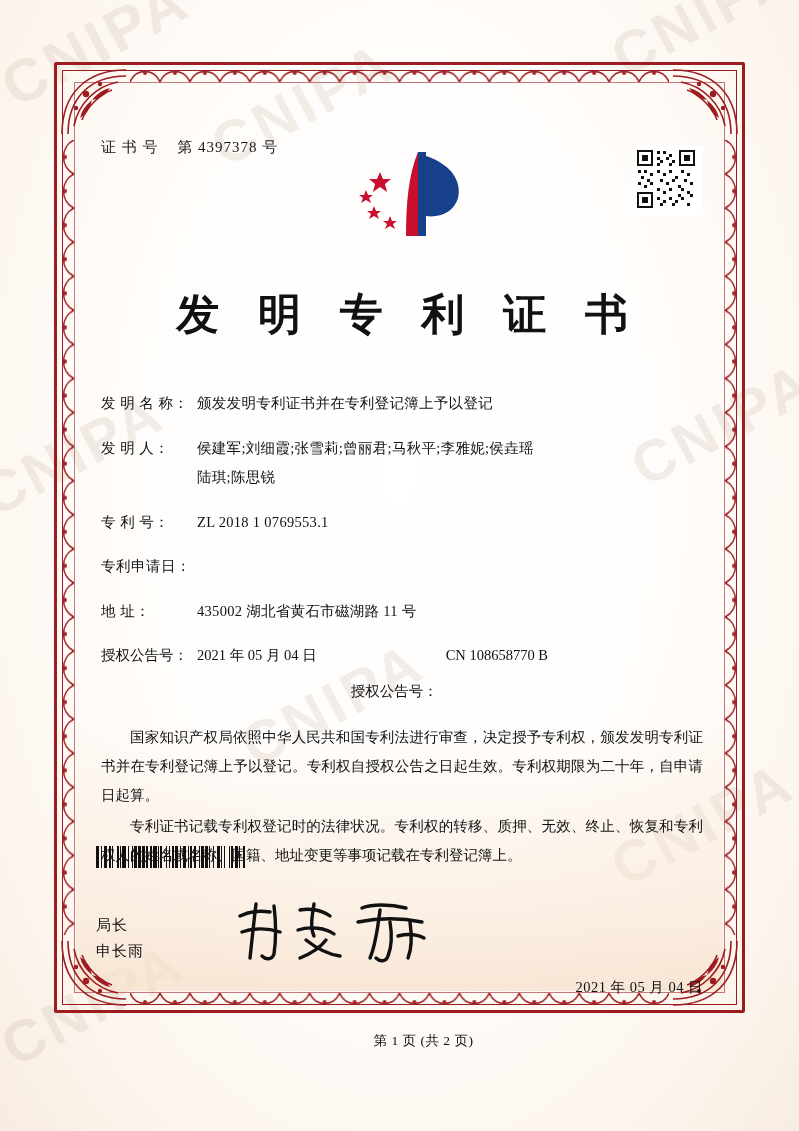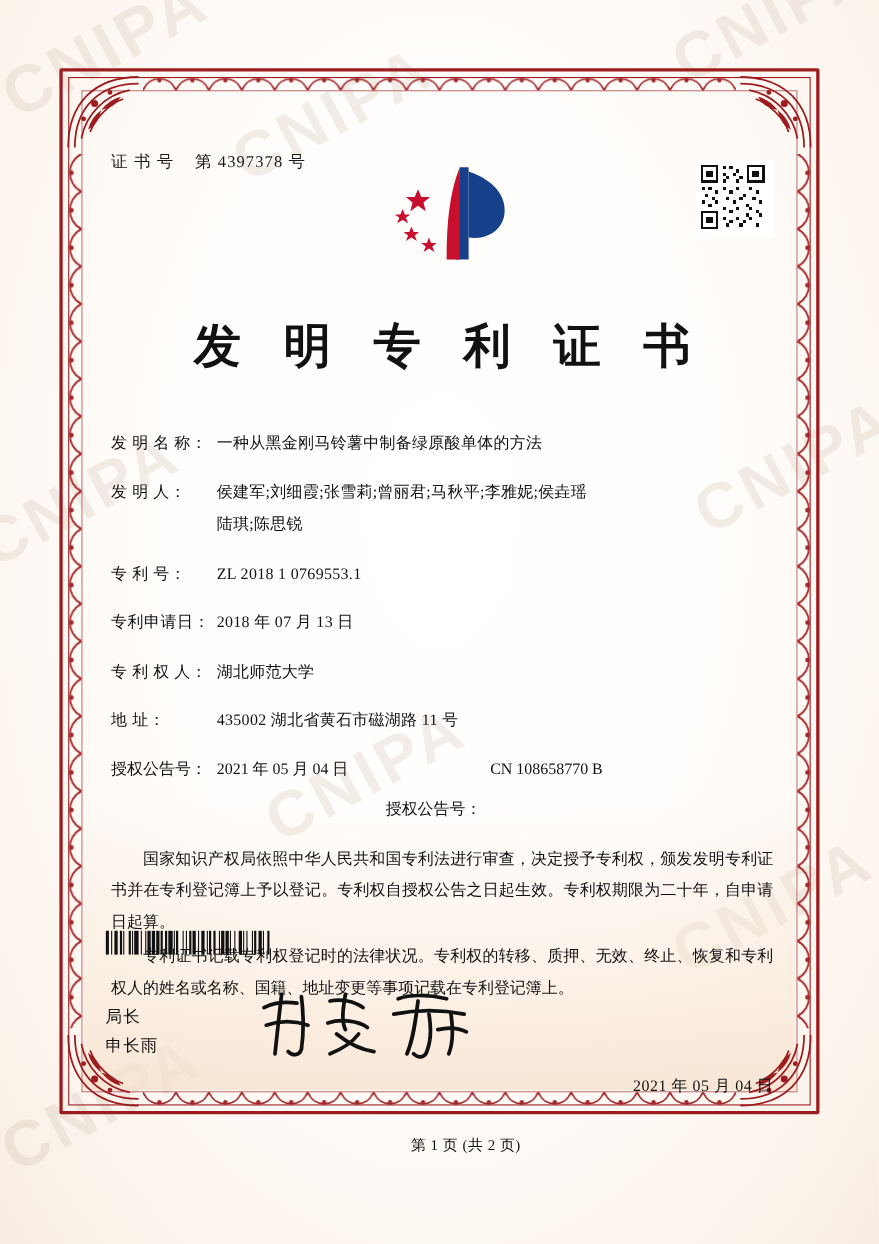--- a/index.html
+++ b/index.html
@@ -475,45 +475,40 @@
         </svg>
       </div>
     </div>
 
     <div class="title">发 明 专 利 证 书</div>
 
     <div class="fields">
 
       <div class="field-row">
         <div class="field-label">发 明 名 称：</div>
-        <div class="field-value">一种从黑金刚马铃薯中制备绿原酸单体的方法</div>
+        <div class="field-value">颁发发明专利证书并在专利登记簿上予以登记</div>
       </div>
 
       <div class="field-row">
         <div class="field-label">发 明 人：</div>
         <div class="field-value">
           <span>侯建军;刘细霞;张雪莉;曾丽君;马秋平;李雅妮;侯垚瑶</span>
           <span class="line2">陆琪;陈思锐</span>
         </div>
       </div>
 
       <div class="field-row">
         <div class="field-label">专 利 号：</div>
         <div class="field-value">ZL 2018 1 0769553.1</div>
       </div>
 
       <div class="field-row">
         <div class="field-label">专利申请日：</div>
-        <div class="field-value">2018 年 07 月 13 日</div>
-      </div>
-
-      <div class="field-row">
-        <div class="field-label">专 利 权 人：</div>
-        <div class="field-value">湖北师范大学</div>
-      </div>
+      </div>
+
 
       <div class="field-row">
         <div class="field-label">地 址：</div>
         <div class="field-value">435002 湖北省黄石市磁湖路 11 号</div>
       </div>
 
       <div class="inline-pair">
         <div class="seg-label">授权公告号：</div>
         <div class="seg-value">2021 年 05 月 04 日</div>
         <div class="seg-label2">授权公告号：</div>

